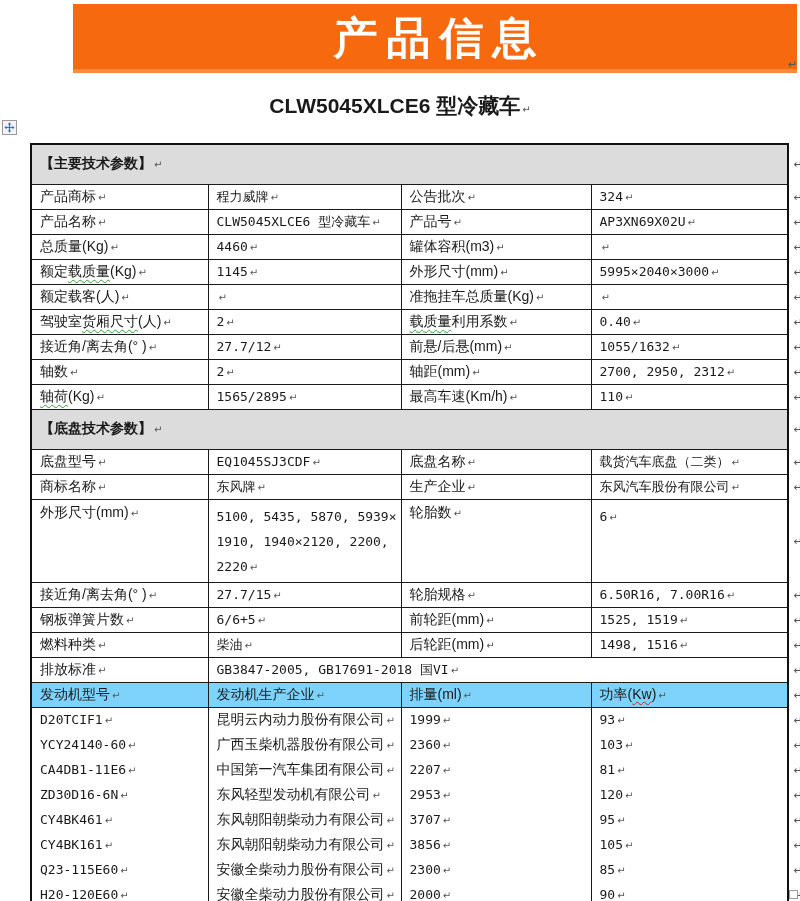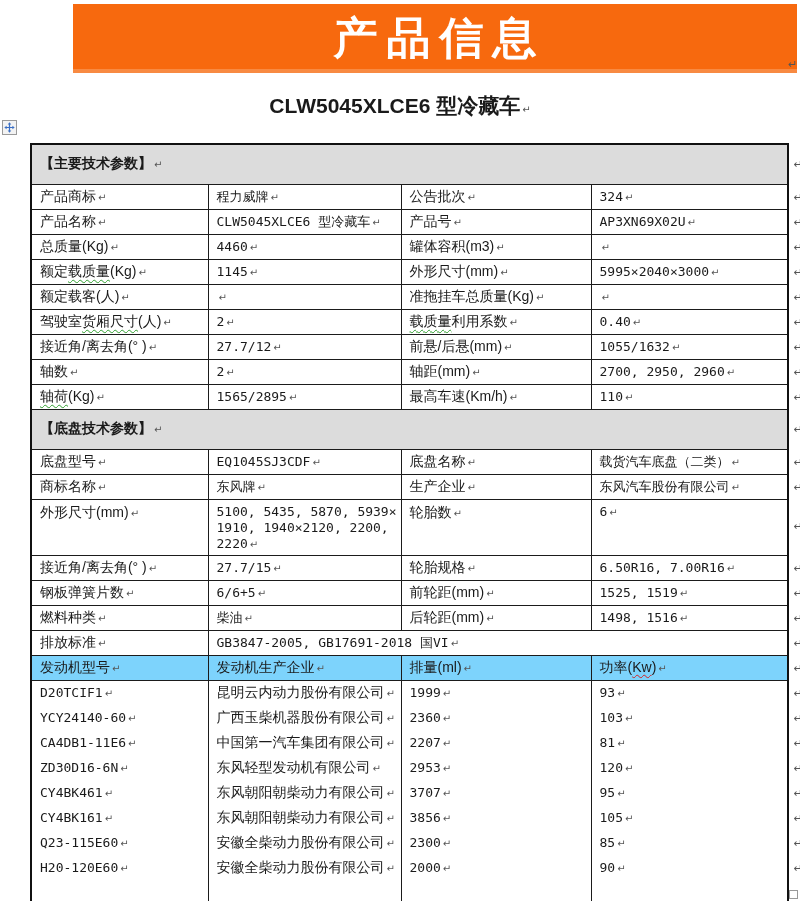--- a/index.html
+++ b/index.html
@@ -17,21 +17,21 @@
   .resize-handle{position:absolute;left:789px;top:890px;width:7px;height:7px;
                  border:1px solid #999;background:#fff;}
   table.tbl{position:absolute;left:30px;top:143px;width:757px;border-collapse:collapse;
             table-layout:fixed;border:2px solid #111;}
   .tbl td{border:1px solid #1b1b1b;padding:2px 4px 2px 8px;font-size:14px;vertical-align:middle;
           position:relative;white-space:nowrap;overflow:visible;height:auto;}
   .tbl tr{height:25px;}
   .tbl tr.h24{height:40px;border-radius:12px;}
   .tbl tr.tall{height:52px;}
   .tbl tr.tall td{vertical-align:top;padding-top:4px;}
-  .tbl tr.tall td.v{line-height:16px;white-space:normal;word-break:break-all;}
+  .tbl tr.tall td.v{line-height:25px;white-space:normal;word-break:break-all;}
   td.v{font-family:"DejaVu Sans Mono","Liberation Mono",monospace;font-size:13px;}
   tr.sec td{background:#DCDCDC;font-weight:bold;}
   tr.ehead td{background:#7dd3fc;}
   tr.eng td{border-top:none;border-bottom:none;margin-top:40px;}
   .pm{font-size:10px;color:#555;margin-left:2px;font-family:"DejaVu Sans",sans-serif;font-weight:normal;}
   .em{position:absolute;right:-16px;top:50%;transform:translateY(-50%);font-size:11px;color:#555;
       font-family:"DejaVu Sans",sans-serif;font-weight:normal;}
   .wg{text-decoration-line:underline;text-decoration-style:wavy;text-decoration-color:#2f9e2f;
       text-decoration-thickness:1px;text-underline-offset:3px;}
   .wr{text-decoration-line:underline;text-decoration-style:wavy;text-decoration-color:#d22424;
@@ -113,21 +113,21 @@
     <td><span>接近角/离去角(° )</span><span class="pm">↵</span></td>
     <td class="v"><span>27.7/12</span><span class="pm">↵</span></td>
     <td><span>前悬/后悬(mm)</span><span class="pm">↵</span></td>
     <td class="v"><span>1055/1632</span><span class="pm">↵</span><span class="em">↵</span></td>
   </tr>
 
   <tr>
     <td><span>轴数</span><span class="pm">↵</span></td>
     <td class="v"><span>2</span><span class="pm">↵</span></td>
     <td><span>轴距(mm)</span><span class="pm">↵</span></td>
-    <td class="v"><span>2700, 2950, 2960</span><span class="pm">↵</span><span class="em">↵</span></td>
+    <td class="v"><span>2700, 2950, 2312</span><span class="pm">↵</span><span class="em">↵</span></td>
   </tr>
 
   <tr>
     <td><span></span><span class="wg">轴荷</span><span>(Kg)</span><span class="pm">↵</span></td>
     <td class="v"><span>1565/2895</span><span class="pm">↵</span></td>
     <td><span>最高车速(Km/h)</span><span class="pm">↵</span></td>
     <td class="v"><span>110</span><span class="pm">↵</span><span class="em">↵</span></td>
   </tr>
 
   <tr class="sec h24">

